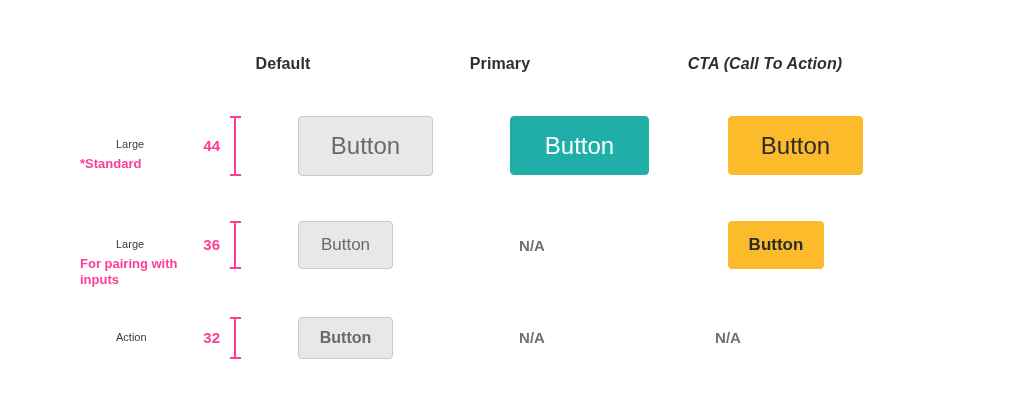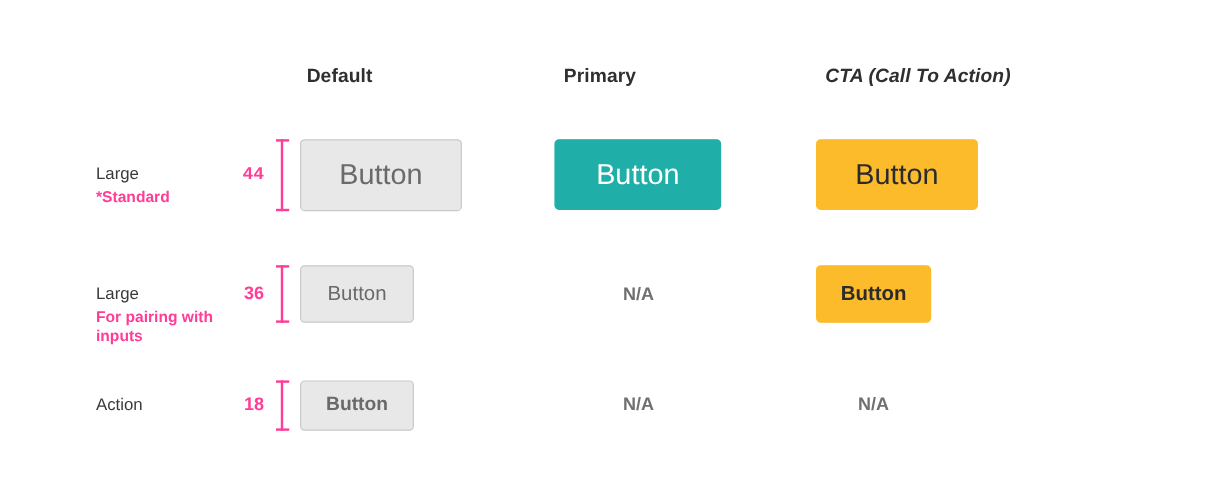--- a/index.html
+++ b/index.html
@@ -36,24 +36,25 @@
   .col-header.c-primary { left: 410px; width: 180px; }
   .col-header.c-cta     { left: 645px; width: 240px; font-style: italic; }
 
   
   .row-label {
     position: absolute;
     left: 80px;
     width: 112px;
   }
   .row-label .size-name {
-    font-size: 14px;
+    font-size: 11px;
     color: #3a3a3a;
     line-height: 20px;
     white-space: nowrap;
+    margin-left: 36px;
   }
   .row-label .size-note {
     font-size: 13px;
     font-weight: bold;
     color: #FF3D97;
     line-height: 16px;
     margin-top: 2px;
   }
   .row-label.r-large  { top: 134px; }
   .row-label.r-medium { top: 234px; }
@@ -61,21 +62,21 @@
 
   
   .measure-value {
     position: absolute;
     width: 34px;
     text-align: right;
     font-size: 15px;
     font-weight: bold;
     color: #FF3D97;
   }
-  .measure-value.m-large  { left: 186px; top: 137px; font-family: Liberation Mono, monospace; }
+  .measure-value.m-large  { left: 186px; top: 137px; }
   .measure-value.m-medium { left: 186px; top: 236px; }
   .measure-value.m-small  { left: 186px; top: 329px; }
 
   
   .measure-bracket {
     position: absolute;
     left: 230px;
     width: 11px;
   }
   .measure-bracket .beam-cap {
@@ -103,20 +104,21 @@
   .btn {
     position: absolute;
     display: flex;
     align-items: center;
     justify-content: center;
     box-sizing: border-box;
     border-radius: 4px;
     white-space: nowrap;
     user-select: none;
     cursor: pointer;
+    margin-left: 48px;
   }
   .btn.variant-default {
     background: #e8e8e8;
     border: 1px solid #c9c9c9;
     color: #6a6a6a;
   }
   .btn.variant-primary {
     background: #20AFA8;
     border: 1px solid #20AFA8;
     color: #ffffff;
@@ -192,21 +194,21 @@
   </div>
 
   <div class="btn variant-default size-medium pos-default-medium">Button</div>
   <div class="na-cell na-primary-medium">N/A</div>
   <div class="btn variant-cta size-medium pos-cta-medium">Button</div>
 
   <div class="row-label r-small">
     <div class="size-name">Action</div>
     <div class="size-note"></div>
   </div>
-  <div class="measure-value m-small">18</div>
+  <div class="measure-value m-small">32</div>
   <div class="measure-bracket b-small">
     <div class="beam-cap cap-top"></div>
     <div class="beam-stem"></div>
     <div class="beam-cap cap-bottom"></div>
   </div>
 
   <div class="btn variant-default size-small pos-default-small">Button</div>
   <div class="na-cell na-primary-small">N/A</div>
   <div class="na-cell na-cta-small">N/A</div>
 

